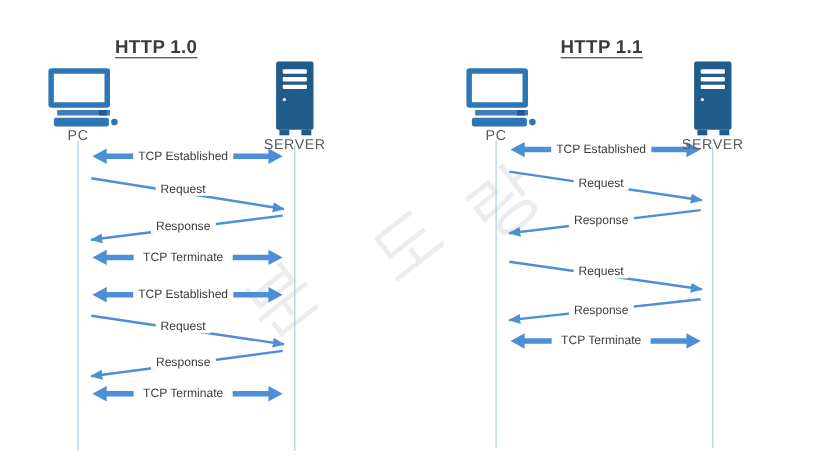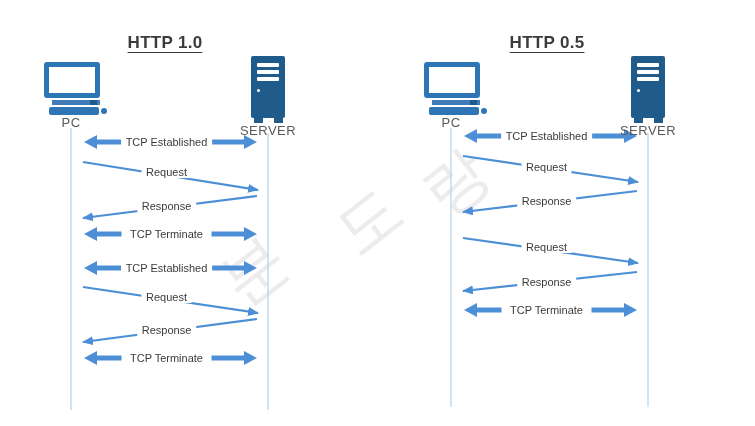--- a/index.html
+++ b/index.html
@@ -76,21 +76,21 @@
       <line x1="648" y1="133" x2="648" y2="407" stroke="#a9c7e1" stroke-width="1"></line>
       <polygon points="464,136 477,129 477,133.5 501.5,133.5 501.5,138.5 477,138.5 477,143" fill="#4d8fd6"></polygon>
       <polygon points="637,136 624,129 624,133.5 591.5,133.5 591.5,138.5 624,138.5 624,143" fill="#4d8fd6"></polygon>
       <line x1="463" y1="156" x2="638" y2="182" stroke="#4d8fd6" stroke-width="2.2" marker-end="url(#ah)"></line>
       <line x1="637" y1="191" x2="463" y2="212" stroke="#4d8fd6" stroke-width="2.2" marker-end="url(#ah)"></line>
       <line x1="463" y1="238" x2="638" y2="263" stroke="#4d8fd6" stroke-width="2.2" marker-end="url(#ah)"></line>
       <line x1="637" y1="272" x2="463" y2="291" stroke="#4d8fd6" stroke-width="2.2" marker-end="url(#ah)"></line>
       <polygon points="464,310 477,303 477,307.5 501.5,307.5 501.5,312.5 477,312.5 477,317" fill="#4d8fd6"></polygon>
       <polygon points="637,310 624,303 624,307.5 591.5,307.5 591.5,312.5 624,312.5 624,317" fill="#4d8fd6"></polygon>
     </svg>
-<div class="diagram-title" style="left: 165px; top: 33px;">HTTP 1.0</div>
+<div class="diagram-title" style="left: 142px; top: 33px;">HTTP 1.0</div>
     <div class="pc-icon" style="left: 44px; top: 62px;">
       <div class="pc-monitor"></div>
       <div class="pc-tray"></div>
       <div class="pc-base"></div>
       <div class="pc-mouse"></div>
     </div>
     <div class="node-label" style="left: 71px; top: 115px;">PC</div>
     <div class="server-icon" style="left: 250px; top: 56px;">
       <div class="server-body">
         <div class="server-slat s1"></div>
@@ -103,21 +103,21 @@
     </div>
     <div class="node-label" style="left: 268px; top: 123px;">SERVER</div>
     <div class="msg-label" style="left: 166.5px; top: 142px;">TCP Established</div>
     <div class="msg-label" style="left: 166.5px; top: 172px;">Request</div>
     <div class="msg-label" style="left: 166.5px; top: 206px;">Response</div>
     <div class="msg-label" style="left: 166.5px; top: 234px;">TCP Terminate</div>
     <div class="msg-label" style="left: 166.5px; top: 268px;">TCP Established</div>
     <div class="msg-label" style="left: 166.5px; top: 297px;">Request</div>
     <div class="msg-label" style="left: 166.5px; top: 330px;">Response</div>
     <div class="msg-label" style="left: 166.5px; top: 358px;">TCP Terminate</div>
-    <div class="diagram-title" style="left: 547px; top: 33px;">HTTP 0.5</div>
+    <div class="diagram-title" style="left: 547px; top: 33px;">HTTP 1.1</div>
     <div class="pc-icon" style="left: 424px; top: 62px;">
       <div class="pc-monitor"></div>
       <div class="pc-tray"></div>
       <div class="pc-base"></div>
       <div class="pc-mouse"></div>
     </div>
     <div class="node-label" style="left: 451px; top: 115px;">PC</div>
     <div class="server-icon" style="left: 630px; top: 56px;">
       <div class="server-body">
         <div class="server-slat s1"></div>

